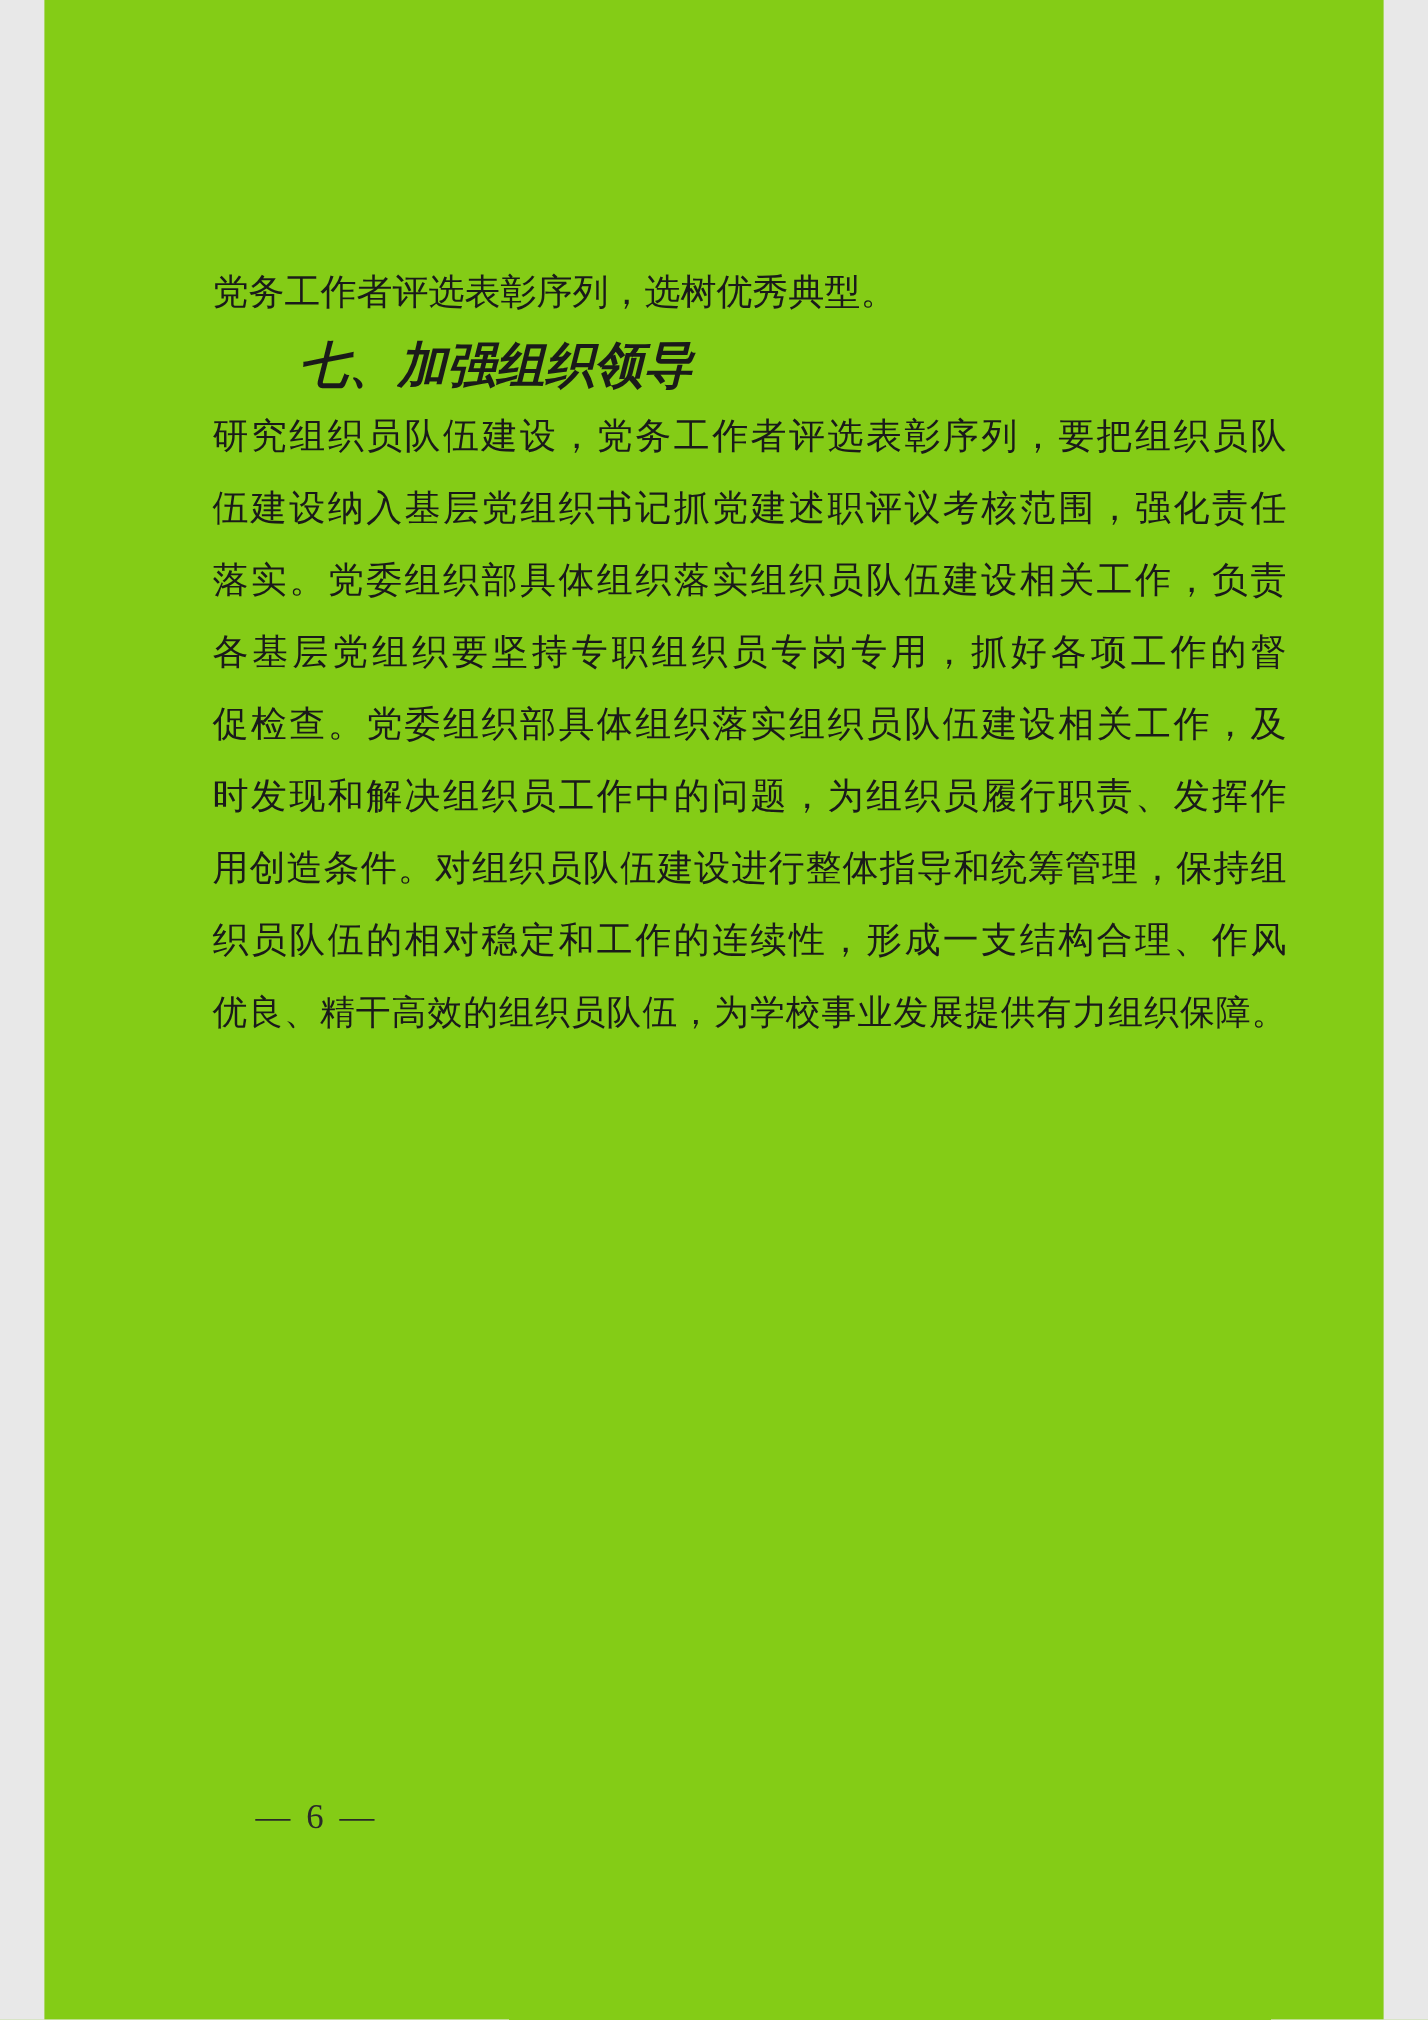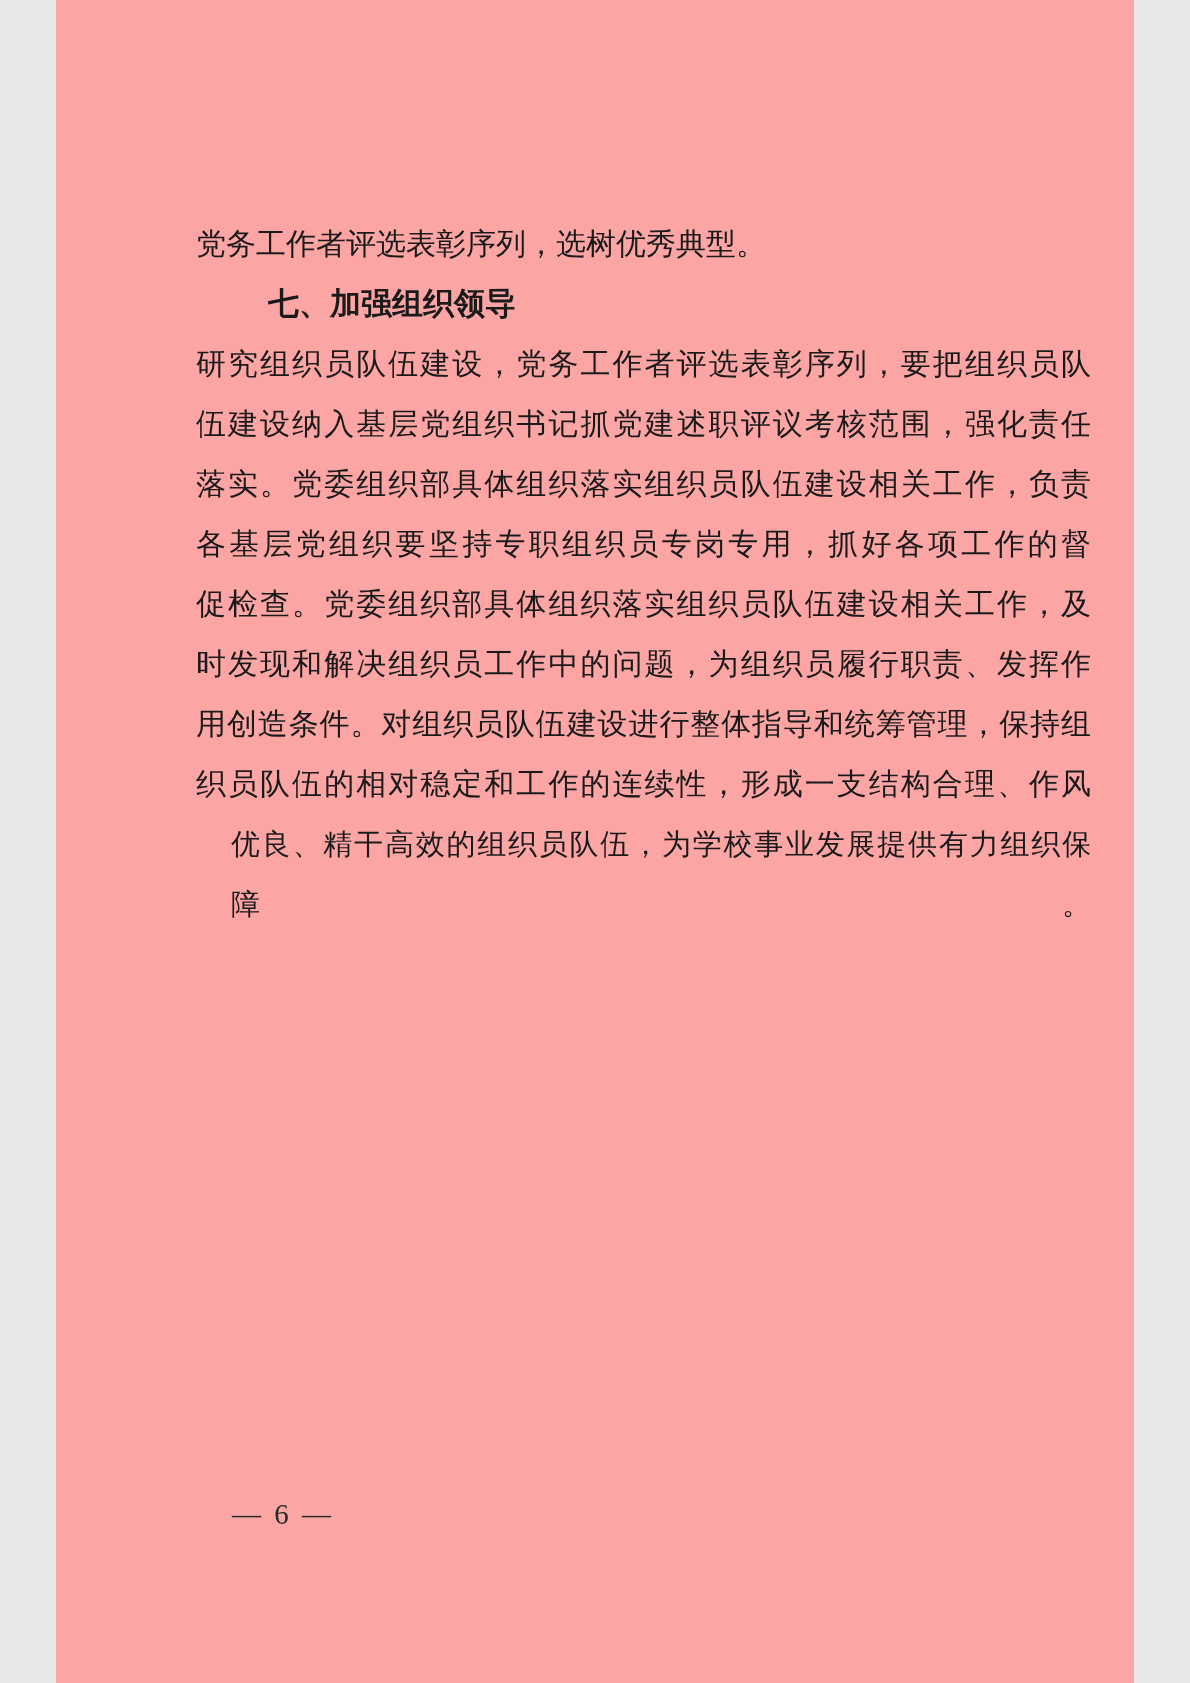--- a/index.html
+++ b/index.html
@@ -5,24 +5,25 @@
   html, body {
     margin: 0;
     padding: 0;
     background: #e8e8e8;
   }
   .page {
     position: relative;
     width: 1078px;
     height: 1683px;
     margin: 0 auto;
-    background: #fca5a5;
+    background: #84cc16;
     overflow: hidden;
     font-family: "Liberation Serif", "DejaVu Serif", serif;
     color: #1a1a1a;
+    padding-left: 38px;
   }
   .text-block {
     position: absolute;
     left: 140px;
     top: 214px;
     width: 895px;
   }
   .line {
     height: 60px;
     line-height: 60px;
@@ -34,29 +35,29 @@
     text-align: justify;
     text-align-last: justify;
     text-justify: inter-character;
   }
   .line.continuation {
     text-align: left;
   }
   .line.heading {
     font-family: "Liberation Sans", "DejaVu Sans", sans-serif;
     font-weight: 700;
-    font-size: 31px;
+    font-size: 41px;
     padding-left: 72px;
+    font-style: italic;
   }
   .line.first-indent {
     text-indent: 72px;
   }
   .line.tight {
     font-size: 29px;
-    margin-left: 35px;
   }
   .footer {
     position: absolute;
     left: 176px;
     top: 1498px;
     font-size: 29px;
     letter-spacing: 3px;
     color: #2a2a2a;
   }
 </style>

